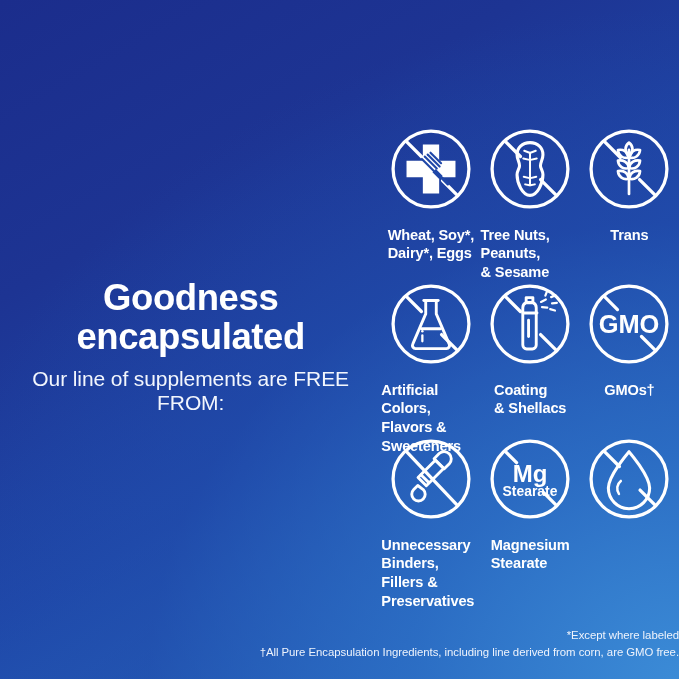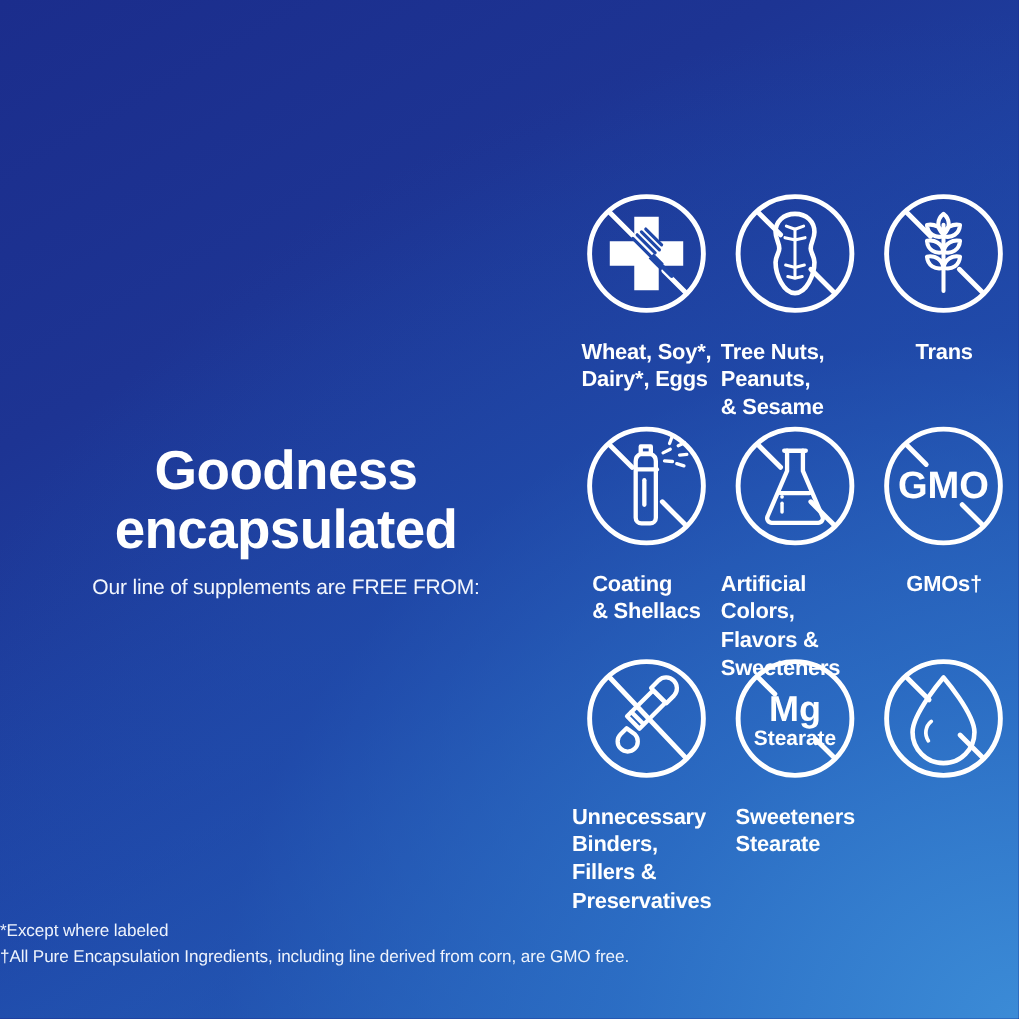--- a/index.html
+++ b/index.html
@@ -39,21 +39,21 @@
   }
   .title {
     font-size: 36.5px;
     font-weight: bold;
     letter-spacing: -0.4px;
     line-height: 1.05;
     margin: 0;
     color: #ffffff;
   }
   .subtitle {
-    font-size: 14px;
+    font-size: 21px;
     font-weight: 400;
     letter-spacing: -0.1px;
     margin: 11px 0 12px 0;
     color: #f2f6fd;
   }
 
   
   .grid {
     width: 530px;
     margin-top: 27px;
@@ -87,22 +87,22 @@
     letter-spacing: -0.15px;
     color: #ffffff;
     white-space: pre-line;
   }
 
   
   .footnotes {
     position: absolute;
     left: 0;
     right: 0;
-    bottom: 31px;
-    text-align: left;
+    bottom: 17px;
+    text-align: right;
   }
   .footnote {
     font-size: 11.4px;
     font-weight: 400;
     line-height: 1.55;
     color: #eef3fc;
     margin: 0;
     letter-spacing: -0.05px;
   }
 </style>
@@ -194,20 +194,41 @@
       <div class="cell-label">Trans</div>
     </div>
 
     <div class="cell">
       <div class="icon-wrap">
         <svg viewBox="0 0 100 100" aria-hidden="true">
           <circle cx="50" cy="50" r="39.5" fill="none" stroke="#ffffff" stroke-width="3.4"></circle>
           <path d="M24.5 21.5 L40 37" stroke="#ffffff" stroke-width="3.4" stroke-linecap="round" fill="none"></path>
           <path d="M61 61 L77.5 77.5" stroke="#ffffff" stroke-width="3.4" stroke-linecap="round" fill="none"></path>
           <g fill="none" stroke="#ffffff" stroke-width="3" stroke-linecap="round" stroke-linejoin="round">
+            <path d="M42.5 25.5 h15"></path>
+            <path d="M44.5 25.5 v14 L31 71 a3.2 3.2 0 0 0 2.9 4.6 h32.2 a3.2 3.2 0 0 0 2.9 -4.6 L55.5 39.5 v-14"></path>
+            <path d="M40 55 h20"></path>
+          </g>
+          <g fill="none" stroke="#ffffff" stroke-width="2.4" stroke-linecap="round">
+            <path d="M41 62 v6"></path>
+          </g>
+          <circle cx="41" cy="57.5" r="1.3" fill="#ffffff" stroke="none"></circle>
+        </svg>
+      </div>
+      <div class="cell-label">Artificial Colors,
+Flavors &amp; Sweeteners</div>
+    </div>
+
+    <div class="cell">
+      <div class="icon-wrap">
+        <svg viewBox="0 0 100 100" aria-hidden="true">
+          <circle cx="50" cy="50" r="39.5" fill="none" stroke="#ffffff" stroke-width="3.4"></circle>
+          <path d="M24.5 21.5 L40 37" stroke="#ffffff" stroke-width="3.4" stroke-linecap="round" fill="none"></path>
+          <path d="M61 61 L77.5 77.5" stroke="#ffffff" stroke-width="3.4" stroke-linecap="round" fill="none"></path>
+          <g fill="none" stroke="#ffffff" stroke-width="3" stroke-linecap="round" stroke-linejoin="round">
             <path d="M46 22.5 h7 v5 h-7 z"></path>
             <path d="M42.5 33 a5.5 5.5 0 0 1 3.5 -5.2 h7 a5.5 5.5 0 0 1 3.5 5.2 v39 a4 4 0 0 1 -4 4 h-6 a4 4 0 0 1 -4 -4 z"></path>
             <path d="M42.7 38.5 h14.6"></path>
             <path d="M48.5 46 v17"></path>
           </g>
           <g fill="none" stroke="#ffffff" stroke-width="2.3" stroke-linecap="round">
             <path d="M61.5 27 l5 -2.5"></path>
             <path d="M62.5 32.5 l5.5 0.5"></path>
             <path d="M72 22 l4.5 -2"></path>
             <path d="M73 28.5 l5 -0.5"></path>
@@ -217,41 +238,20 @@
         </svg>
       </div>
       <div class="cell-label">Coating
 &amp; Shellacs</div>
     </div>
 
     <div class="cell">
       <div class="icon-wrap">
         <svg viewBox="0 0 100 100" aria-hidden="true">
           <circle cx="50" cy="50" r="39.5" fill="none" stroke="#ffffff" stroke-width="3.4"></circle>
-          <path d="M24.5 21.5 L40 37" stroke="#ffffff" stroke-width="3.4" stroke-linecap="round" fill="none"></path>
-          <path d="M61 61 L77.5 77.5" stroke="#ffffff" stroke-width="3.4" stroke-linecap="round" fill="none"></path>
-          <g fill="none" stroke="#ffffff" stroke-width="3" stroke-linecap="round" stroke-linejoin="round">
-            <path d="M42.5 25.5 h15"></path>
-            <path d="M44.5 25.5 v14 L31 71 a3.2 3.2 0 0 0 2.9 4.6 h32.2 a3.2 3.2 0 0 0 2.9 -4.6 L55.5 39.5 v-14"></path>
-            <path d="M40 55 h20"></path>
-          </g>
-          <g fill="none" stroke="#ffffff" stroke-width="2.4" stroke-linecap="round">
-            <path d="M41 62 v6"></path>
-          </g>
-          <circle cx="41" cy="57.5" r="1.3" fill="#ffffff" stroke="none"></circle>
-        </svg>
-      </div>
-      <div class="cell-label">Artificial Colors,
-Flavors &amp; Sweeteners</div>
-    </div>
-
-    <div class="cell">
-      <div class="icon-wrap">
-        <svg viewBox="0 0 100 100" aria-hidden="true">
-          <circle cx="50" cy="50" r="39.5" fill="none" stroke="#ffffff" stroke-width="3.4"></circle>
           <path d="M24.5 21.5 L38 35" stroke="#ffffff" stroke-width="3.4" stroke-linecap="round" fill="none"></path>
           <path d="M63 63 L77.5 77.5" stroke="#ffffff" stroke-width="3.4" stroke-linecap="round" fill="none"></path>
           <text x="50" y="50" text-anchor="middle" dominant-baseline="central" font-family="Liberation Sans, sans-serif" font-size="26.5" font-weight="bold" fill="#ffffff">GMO</text>
         </svg>
       </div>
       <div class="cell-label">GMOs†</div>
     </div>
 
     <div class="cell">
       <div class="icon-wrap">
@@ -273,21 +273,21 @@
     <div class="cell">
       <div class="icon-wrap">
         <svg viewBox="0 0 100 100" aria-hidden="true">
           <circle cx="50" cy="50" r="39.5" fill="none" stroke="#ffffff" stroke-width="3.4"></circle>
           <path d="M24.5 21.5 L36 33" stroke="#ffffff" stroke-width="3.4" stroke-linecap="round" fill="none"></path>
           <path d="M64 64 L77.5 77.5" stroke="#ffffff" stroke-width="3.4" stroke-linecap="round" fill="none"></path>
           <text x="50" y="44" text-anchor="middle" dominant-baseline="central" font-family="Liberation Sans, sans-serif" font-size="25" font-weight="bold" fill="#ffffff">Mg</text>
           <text x="50" y="63" text-anchor="middle" dominant-baseline="central" font-family="Liberation Sans, sans-serif" font-size="14.5" font-weight="bold" fill="#ffffff">Stearate</text>
         </svg>
       </div>
-      <div class="cell-label">Sweeteners
+      <div class="cell-label">Magnesium
 Stearate</div>
     </div>
 
     <div class="cell">
       <div class="icon-wrap">
         <svg viewBox="0 0 100 100" aria-hidden="true">
           <circle cx="50" cy="50" r="39.5" fill="none" stroke="#ffffff" stroke-width="3.4"></circle>
           <path d="M24.5 21.5 L40 37" stroke="#ffffff" stroke-width="3.4" stroke-linecap="round" fill="none"></path>
           <path d="M61.5 61.5 L77.5 77.5" stroke="#ffffff" stroke-width="3.4" stroke-linecap="round" fill="none"></path>
           <path d="M50 21.5 C50 21.5 28.5 46.5 28.5 59.5 a21.5 21.5 0 0 0 43 0 C71.5 46.5 50 21.5 50 21.5 z" fill="none" stroke="#ffffff" stroke-width="3.2" stroke-linejoin="round"></path>

